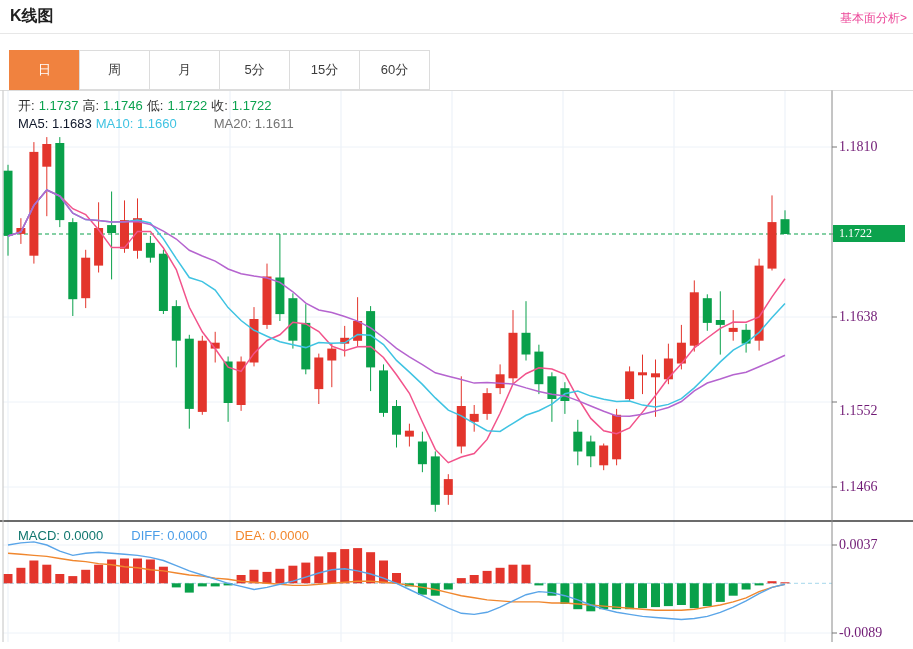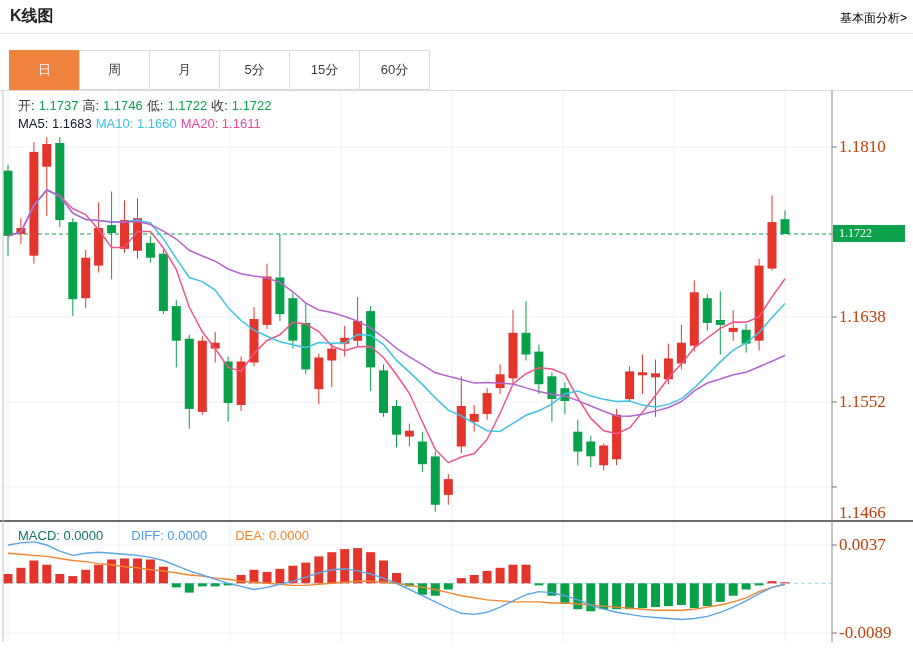--- a/index.html
+++ b/index.html
@@ -1,31 +1,31 @@
 <!DOCTYPE html>
 <html><head>
 <meta charset="utf-8">
 <style>
   html,body{margin:0;padding:0;background:#fff;}
   .page{position:relative;width:913px;height:642px;background:#fff;overflow:hidden;
         font-family:"Liberation Sans","DejaVu Sans",sans-serif;}
   .page-title{position:absolute;left:10px;top:6px;font-size:16px;font-weight:bold;color:#1f1f1f;}
-  .analysis-link{position:absolute;right:6px;top:10px;font-size:12px;color:#000000;cursor:pointer;}
+  .analysis-link{position:absolute;right:6px;top:10px;font-size:12px;color:#ec4899;cursor:pointer;}
   .title-divider{position:absolute;left:0;top:33px;width:913px;height:1px;background:#e7e7e7;}
   .tab-bar{position:absolute;left:10px;top:50px;display:flex;}
   .tab{box-sizing:border-box;width:71px;height:40px;line-height:38px;text-align:center;
        font-size:13px;color:#3c3c3c;background:#fff;border:1px solid #dcdcdc;margin-left:-1px;cursor:pointer;}
   .tab.selected{background:#f0823f;border-color:#f0823f;color:#fff;}
   .chart-svg{position:absolute;left:0;top:0;pointer-events:none;}
   .hotspot{position:absolute;left:0;width:832px;background:transparent;}
   .legend-row{position:absolute;left:18px;font-size:13px;white-space:nowrap;}
   .legend-row span{margin-right:4px;}
   .legend-pair{margin-right:16px;}
   .axis-label{position:absolute;left:839px;font-family:"Liberation Serif","DejaVu Serif",serif;
-              font-size:17px;color:#c2410c;line-height:18px;}
+              font-size:14px;color:#701a75;line-height:18px;}
   .price-tag{position:absolute;left:833px;width:66px;color:#fff;font-size:12px;line-height:17px;
              padding:0 0 0 6px;font-family:"Liberation Serif","DejaVu Serif",serif;}
 </style>
 </head>
 <body>
 
 <div class="page">
   <div class="page-title">K线图</div>
   <div class="analysis-link">基本面分析&gt;</div>
   <div class="title-divider"></div>
@@ -254,24 +254,24 @@
       <line x1="832" y1="402.0" x2="837" y2="402.0" stroke="#777"></line>
       <line x1="832" y1="487.0" x2="837" y2="487.0" stroke="#777"></line>
       <line x1="832" y1="545.0" x2="837" y2="545.0" stroke="#777"></line>
       <line x1="832" y1="633.0" x2="837" y2="633.0" stroke="#777"></line>
     </svg>
 
   <div class="hotspot" style="top:90px;height:431px;"></div>
   <div class="hotspot" style="top:521px;height:123px;"></div>
 
   <div class="legend-row" style="top:97px;" id="ohlc-legend"><span style="color: rgb(51, 51, 51);">开:</span><span class="legend-pair" style="color: rgb(11, 162, 79);">1.1737</span><span style="color: rgb(51, 51, 51);">高:</span><span class="legend-pair" style="color: rgb(11, 162, 79);">1.1746</span><span style="color: rgb(51, 51, 51);">低:</span><span class="legend-pair" style="color: rgb(11, 162, 79);">1.1722</span><span style="color: rgb(51, 51, 51);">收:</span><span class="legend-pair" style="color: rgb(11, 162, 79);">1.1722</span></div>
-  <div class="legend-row" style="top:116px;" id="ma-legend"><span class="legend-pair" style="color: #0f172a;">MA5: 1.1683</span><span class="legend-pair" style="color: rgb(63, 195, 226);">MA10: 1.1660</span><span class="legend-pair" style="color: #ec4899;">MA20: 1.1611</span></div>
+  <div class="legend-row" style="top:116px;" id="ma-legend"><span class="legend-pair" style="color: #0f172a;">MA5: 1.1683</span><span class="legend-pair" style="color: rgb(63, 195, 226);">MA10: 1.1660</span><span class="legend-pair" style="color: #737373; margin-left: 33px;">MA20: 1.1611</span></div>
   <div class="legend-row" style="top:528px;" id="macd-legend"><span class="legend-pair" style="color: #0f766e; margin-right: 28px;">MACD: 0.0000</span><span class="legend-pair" style="color: rgb(74, 157, 232); margin-right: 28px;">DIFF: 0.0000</span><span class="legend-pair" style="color: rgb(242, 135, 45); margin-right: 28px;">DEA: 0.0000</span></div>
   <div id="axis-layer">
       <div class="axis-label" style="top: 138px;">1.1810</div>
       <div class="price-tag" style="top: 225.477px; background: rgb(12, 162, 77);">1.1722</div>
       <div class="axis-label" style="top: 308px;">1.1638</div>
-      <div class="axis-label" style="top: 393px;">1.1552</div>
-      <div class="axis-label" style="top: 504px;">1.1466</div>
+      <div class="axis-label" style="top: 402px;">1.1552</div>
+      <div class="axis-label" style="top: 478px;">1.1466</div>
       <div class="axis-label" style="top: 536px;">0.0037</div>
       <div class="axis-label" style="top: 624px;">-0.0089</div>
     </div>
 </div>
 
 </body></html>

